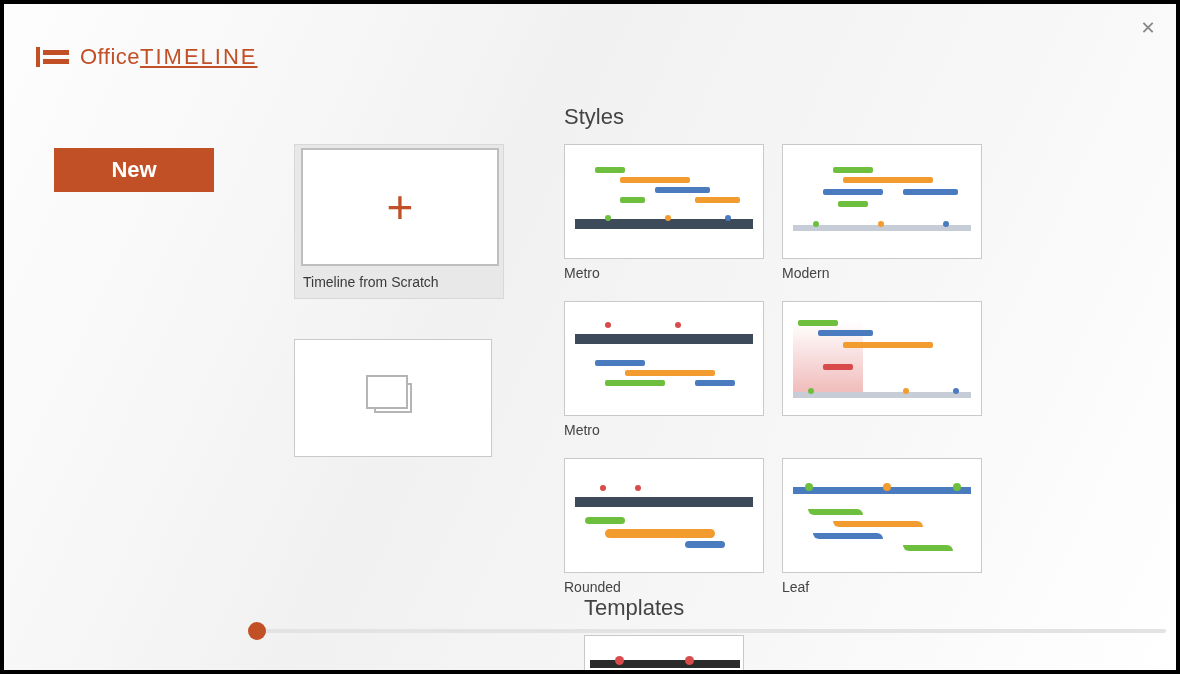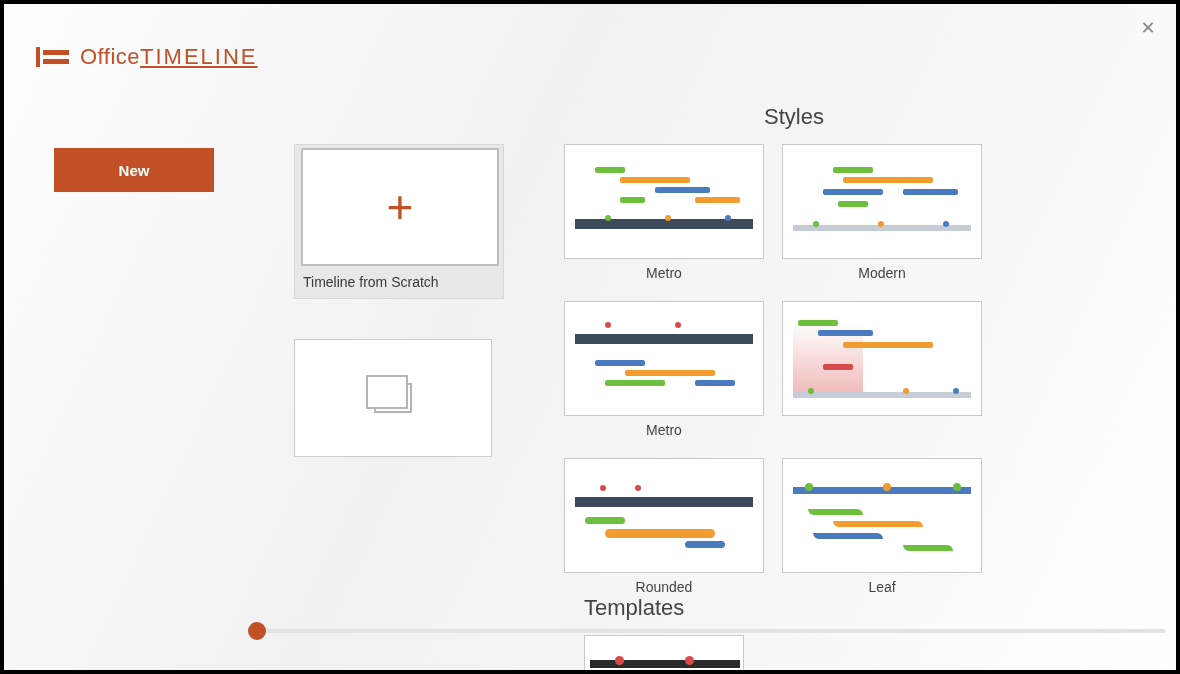--- a/index.html
+++ b/index.html
@@ -42,21 +42,21 @@
 
   .sidebar {
     position: absolute;
     left: 50px; top: 144px;
     width: 160px;
     display: flex; flex-direction: column;
   }
   .side-btn {
     height: 44px;
     display: flex; align-items: center; justify-content: center;
-    font-size: 15px;
+    font-size: 22px;
     cursor: pointer;
     border: none;
     background: transparent;
     color: #444;
   }
   .side-btn.active {
     background: #c15027;
     color: #fff;
     font-weight: 600;
   }
@@ -104,21 +104,21 @@
     position: absolute;
     left: 560px; top: 100px; right: 0;
     overflow: hidden;
   }
   .section-title {
     font-size: 22px; color: #444; font-weight: 400; margin-bottom: 14px;
   }
   .section {
     display: inline-block; vertical-align: top;
   }
-  .styles-section { width: 460px; text-align: center; }
+  .styles-section { width: 460px; }
   .templates-section { margin-left: 20px; width: 180px; }
   .grid { display: flex; flex-wrap: wrap; gap: 20px 18px; }
   .card { width: 200px; cursor: pointer; }
   .templates-section .card { width: 160px; }
   .card-thumb {
     width: 200px; height: 115px; background: #fff; border: 1px solid #c9c9c9;
     position: relative; overflow: hidden;
   }
   .templates-section .card-thumb { width: 160px; }
   .card-label { font-size: 14px; color: #444; margin-top: 6px; }

